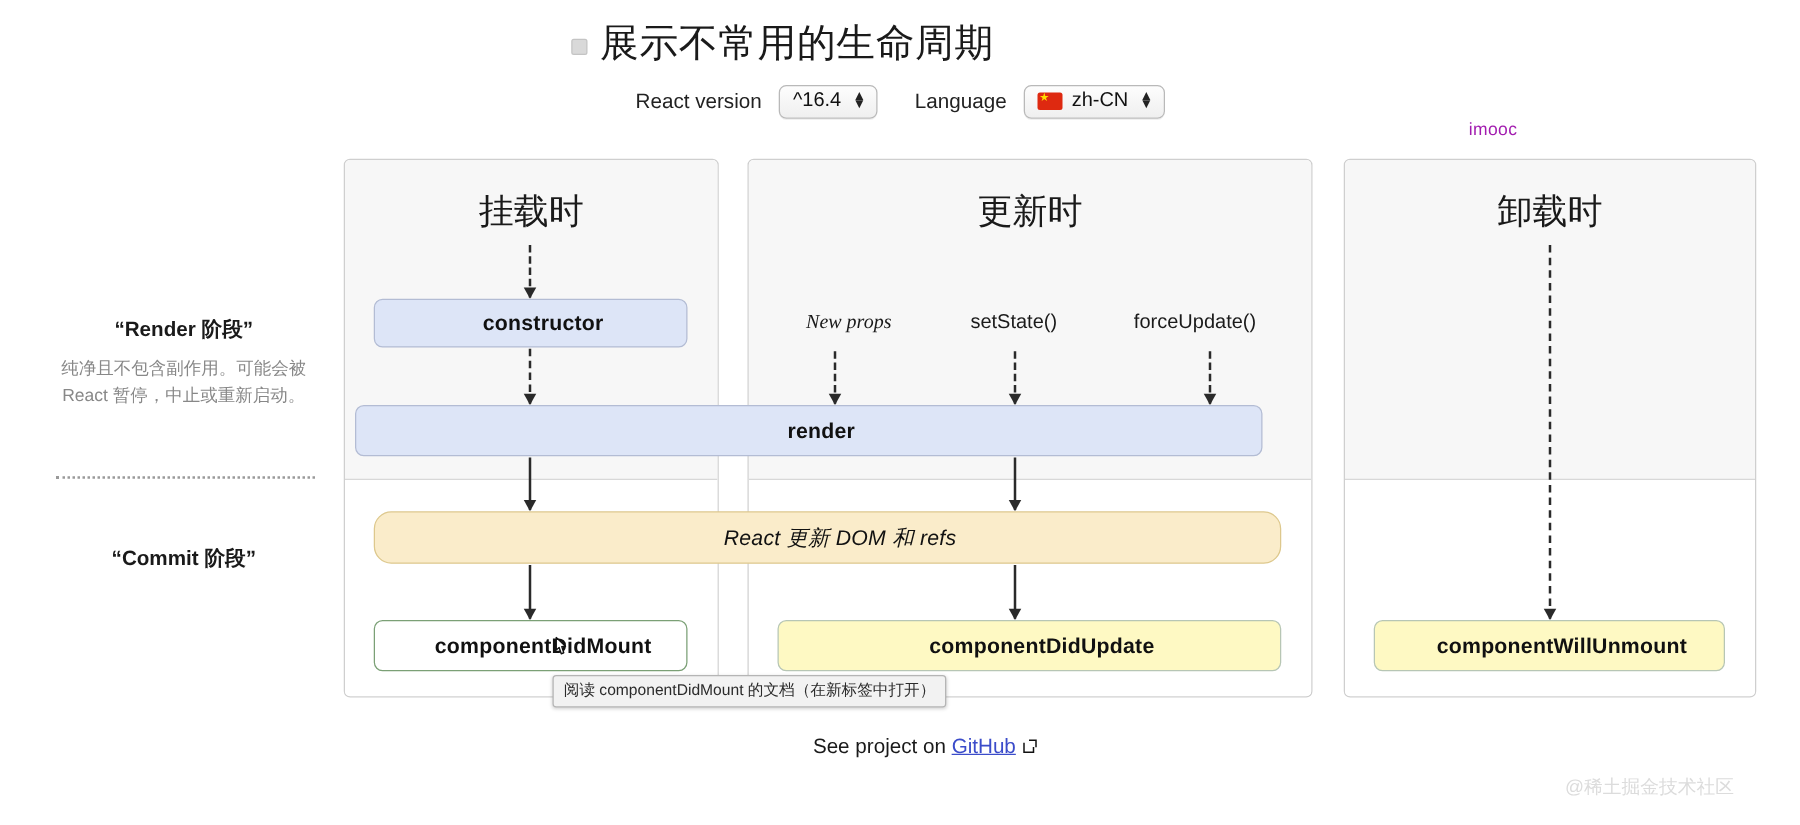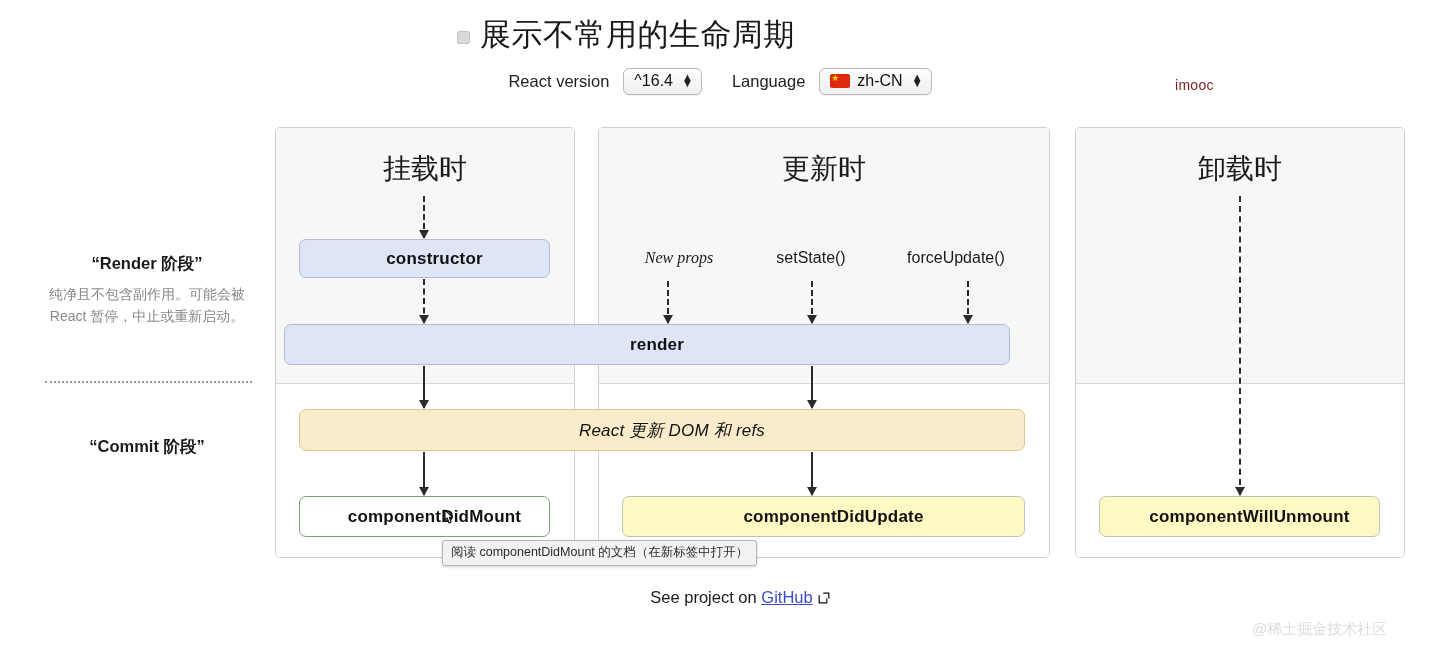--- a/index.html
+++ b/index.html
@@ -46,22 +46,22 @@
   .flag::before {
     content: "★"; position: absolute; left: 1px; top: -3px;
     font-size: 9px; color: #ffde00; line-height: 14px;
   }
   .spinner {
     display: inline-flex; flex-direction: column; line-height: .52;
     font-size: 11px; color: #222; margin-left: 2px;
   }
 
   .watermark-imooc {
-    position: absolute; top: 77px; left: 1175px;
-    font-size: 14px; color: #7f1d1d; letter-spacing: .3px;
+    position: absolute; top: 95px; left: 1175px;
+    font-size: 14px; color: #a21caf; letter-spacing: .3px;
   }
   .watermark-corner {
     position: absolute; top: 620px; left: 1252px;
     font-size: 15px; color: #dcdcdc; text-align: right;
   }
 
   
   .phase {
     position: absolute; width: 210px; left: 42px; text-align: center;
   }
@@ -117,21 +117,21 @@
   .node.blue  { background: #dde5f7; border: 1px solid #b3bcd4; }
   .node.green { background: #fef9c3; border: 1px solid #b7c6b5; }
   .node.yellow{
     background: #faecca; border: 1px solid #ddc88d;
     font-weight: 400; font-style: italic; font-size: 17px;
   }
   .node.hovered { background: #ffffff; border: 1.5px solid #7ba076; }
 
   #node-constructor { left: 299px;  top: 239px; width: 251px; height: 39px; }
   #node-render      { left: 284px;  top: 324px; width: 726px; height: 41px; }
-  #node-domrefs     { left: 299px;  top: 409px; width: 726px; height: 42px; }
+  #node-domrefs     { left: 299px;  top: 409px; width: 726px; height: 42px; border-radius: 14px; }
   #node-cdm         { left: 299px;  top: 496px; width: 251px; height: 41px; }
   #node-cdu         { left: 622px;  top: 496px; width: 403px; height: 41px; }
   #node-cwu         { left: 1099px; top: 496px; width: 281px; height: 41px; }
 
   
   .arrow { position: absolute; width: 2px; }
   .arrow .shaft {
     position: absolute; left: 0; top: 0; width: 0; height: 100%;
     border-left: 2px dashed #2a2a2a;
   }

